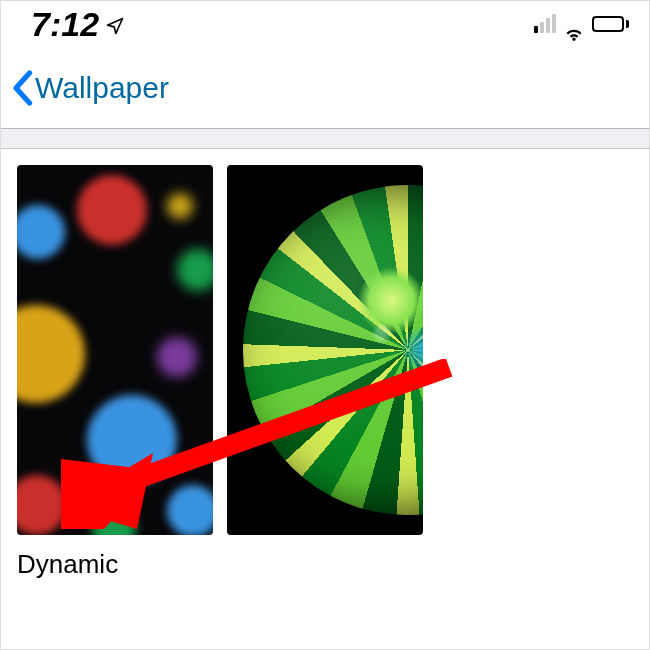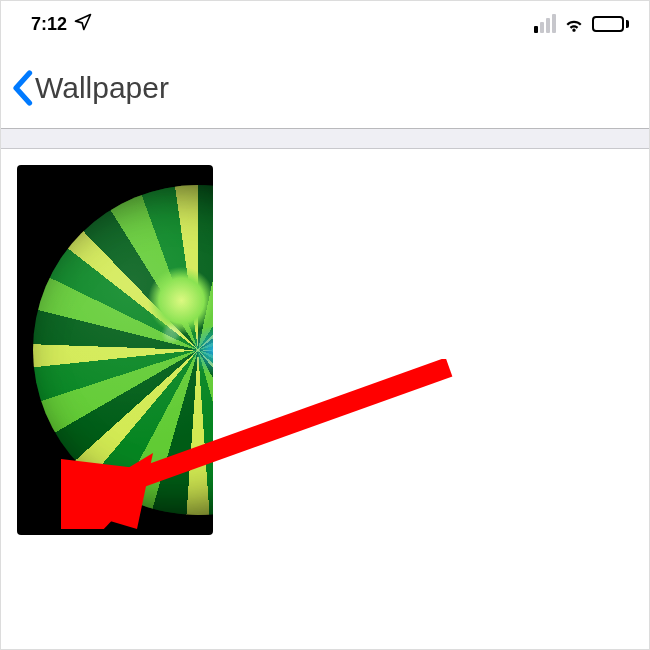--- a/index.html
+++ b/index.html
@@ -1,36 +1,36 @@
 <!DOCTYPE html>
 <html><head>
 <meta charset="utf-8">
 <style>
   * { box-sizing: border-box; margin: 0; padding: 0; }
   html, body { width: 650px; height: 650px; font-family: -apple-system, "Helvetica Neue", Arial, sans-serif; background:#fff; overflow:hidden; }
   .root { width:650px; height:650px; background:#fff; display:flex; flex-direction:column; border:1px solid #dcdcdc; }
   
-  .status-bar { height:46px; display:flex; align-items:center; justify-content:space-between; padding:0 20px 0 30px; font-weight:600; font-size:18px; color:#000; }
+  .status-bar { height:46px; display:flex; align-items:center; justify-content:space-between; padding:0 20px 0 30px; font-weight:600; font-size:34px; color:#000;font-style:italic; }
   .status-left { display:flex; align-items:center; gap:6px; }
   .status-right { display:flex; align-items:center; gap:7px; }
   .cell-bars { display:flex; align-items:flex-end; gap:2px; height:18px; }
   .cell-bars span { width:4px; background:#c7c7cc; border-radius:1px; display:block; }
   .cell-bars span.on { background:#000; }
   .cell-bars span:nth-child(1){height:7px}
   .cell-bars span:nth-child(2){height:11px}
   .cell-bars span:nth-child(3){height:15px}
   .cell-bars span:nth-child(4){height:19px}
   .wifi { width:22px; height:22px; }
   .battery { display:flex; align-items:center; }
   .battery-body { width:32px; height:16px; border:2px solid #000; border-radius:4px; position:relative; padding:2px; }
   .battery-fill { height:100%; width:75%; background:#000; border-radius:1px; }
   .battery-tip { width:3px; height:8px; background:#000; border-radius:0 2px 2px 0; margin-left:2px; }
   
   .nav-bar { height:82px; position:relative; display:flex; align-items:center; border-bottom:1px solid #b9b9bc; }
-  .nav-back { position:absolute; left:10px; display:flex; align-items:center; color:#404040; font-size:30px; }
+  .nav-back { position:absolute; left:10px; display:flex; align-items:center; color:#0369a1; font-size:30px; }
   .nav-back svg { width:22px; height:36px; }
   .nav-back-label { margin-left:2px; }
   .nav-title { flex:1; text-align:center; font-size:30px; font-weight:600; color:#000; }
   
   .separator { height:20px; background:#efeff4; border-bottom:1px solid #c8c8cc; }
   .categories { display:flex; padding:16px 16px 0 16px; gap:14px; position:relative; }
   .cat { width:196px; display:flex; flex-direction:column; cursor:pointer; }
   .thumb { width:196px; height:370px; border-radius:4px; overflow:hidden; position:relative; background:#000; }
   .cat-label { margin-top:14px; font-size:26px; color:#000; font-weight:400; }
   
@@ -101,20 +101,35 @@
           <path d="M12 2 L3 12 L12 22" fill="none" stroke="#007aff" stroke-width="3.5" stroke-linecap="round" stroke-linejoin="round"></path>
         </svg>
       <span class="nav-back-label">Wallpaper</span>
     </div>
   </div>
 
   <div class="separator"></div>
 
   <div class="categories">
 
+    <div class="cat">
+      <div class="thumb dynamic">
+        <span class="bokeh" style="width:98px;height:98px;background:#d9a318;left:-30px;top:140px;"></span>
+        <span class="bokeh" style="width:90px;height:90px;background:#3a93e0;left:70px;top:230px;"></span>
+        <span class="bokeh" style="width:70px;height:70px;background:#c9302c;left:60px;top:10px;"></span>
+        <span class="bokeh" style="width:54px;height:54px;background:#3a93e0;left:-6px;top:40px;"></span>
+        <span class="bokeh" style="width:42px;height:42px;background:#169c4b;left:160px;top:84px;filter:blur(6px);"></span>
+        <span class="bokeh" style="width:40px;height:40px;background:#7a3b9c;left:140px;top:172px;filter:blur(6px);"></span>
+        <span class="bokeh" style="width:60px;height:60px;background:#c9302c;left:-10px;top:310px;"></span>
+        <span class="bokeh" style="width:44px;height:44px;background:#169c4b;left:75px;top:340px;filter:blur(5px);"></span>
+        <span class="bokeh" style="width:52px;height:52px;background:#3a93e0;left:150px;top:320px;"></span>
+        <span class="bokeh" style="width:26px;height:26px;background:#c9a318;left:150px;top:28px;filter:blur(6px);"></span>
+      </div>
+      <div class="cat-label">Dynamic</div>
+    </div>
 
 
     <div class="cat">
       <div class="thumb live">
         <div class="planet"></div>
       </div>
     </div>
 
     <svg class="arrow" viewBox="0 0 400 170">
       <defs>

